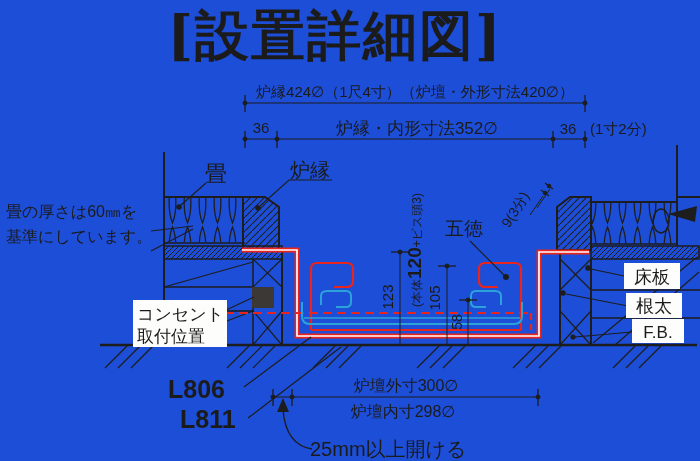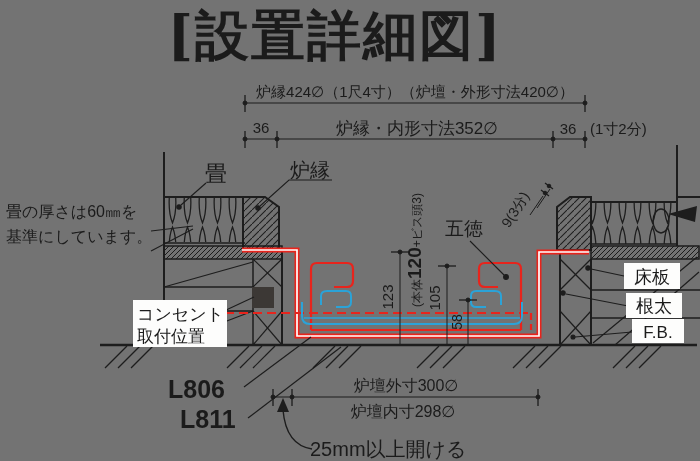--- a/index.html
+++ b/index.html
@@ -1,16 +1,16 @@
 <!DOCTYPE html>
 <html><head>
 <meta charset="utf-8">
 <style>
   html,body{margin:0;padding:0;background:#ffffff;}
-  .stage{position:relative;width:700px;height:461px;background:#737373;overflow:hidden;
+  .stage{position:relative;width:700px;height:461px;background:#1d4ed8;overflow:hidden;
          font-family:"Liberation Sans","DejaVu Sans",sans-serif;}
   svg{display:block}
   text{fill:#1b1b1b;font-family:"Liberation Sans","DejaVu Sans",sans-serif;}
   .title{font-family:"DejaVu Serif","Liberation Serif",serif;font-weight:700;letter-spacing:2px;}
   .bold{font-weight:700;}
 </style>
 </head>
 <body>
 
 <div class="stage">

